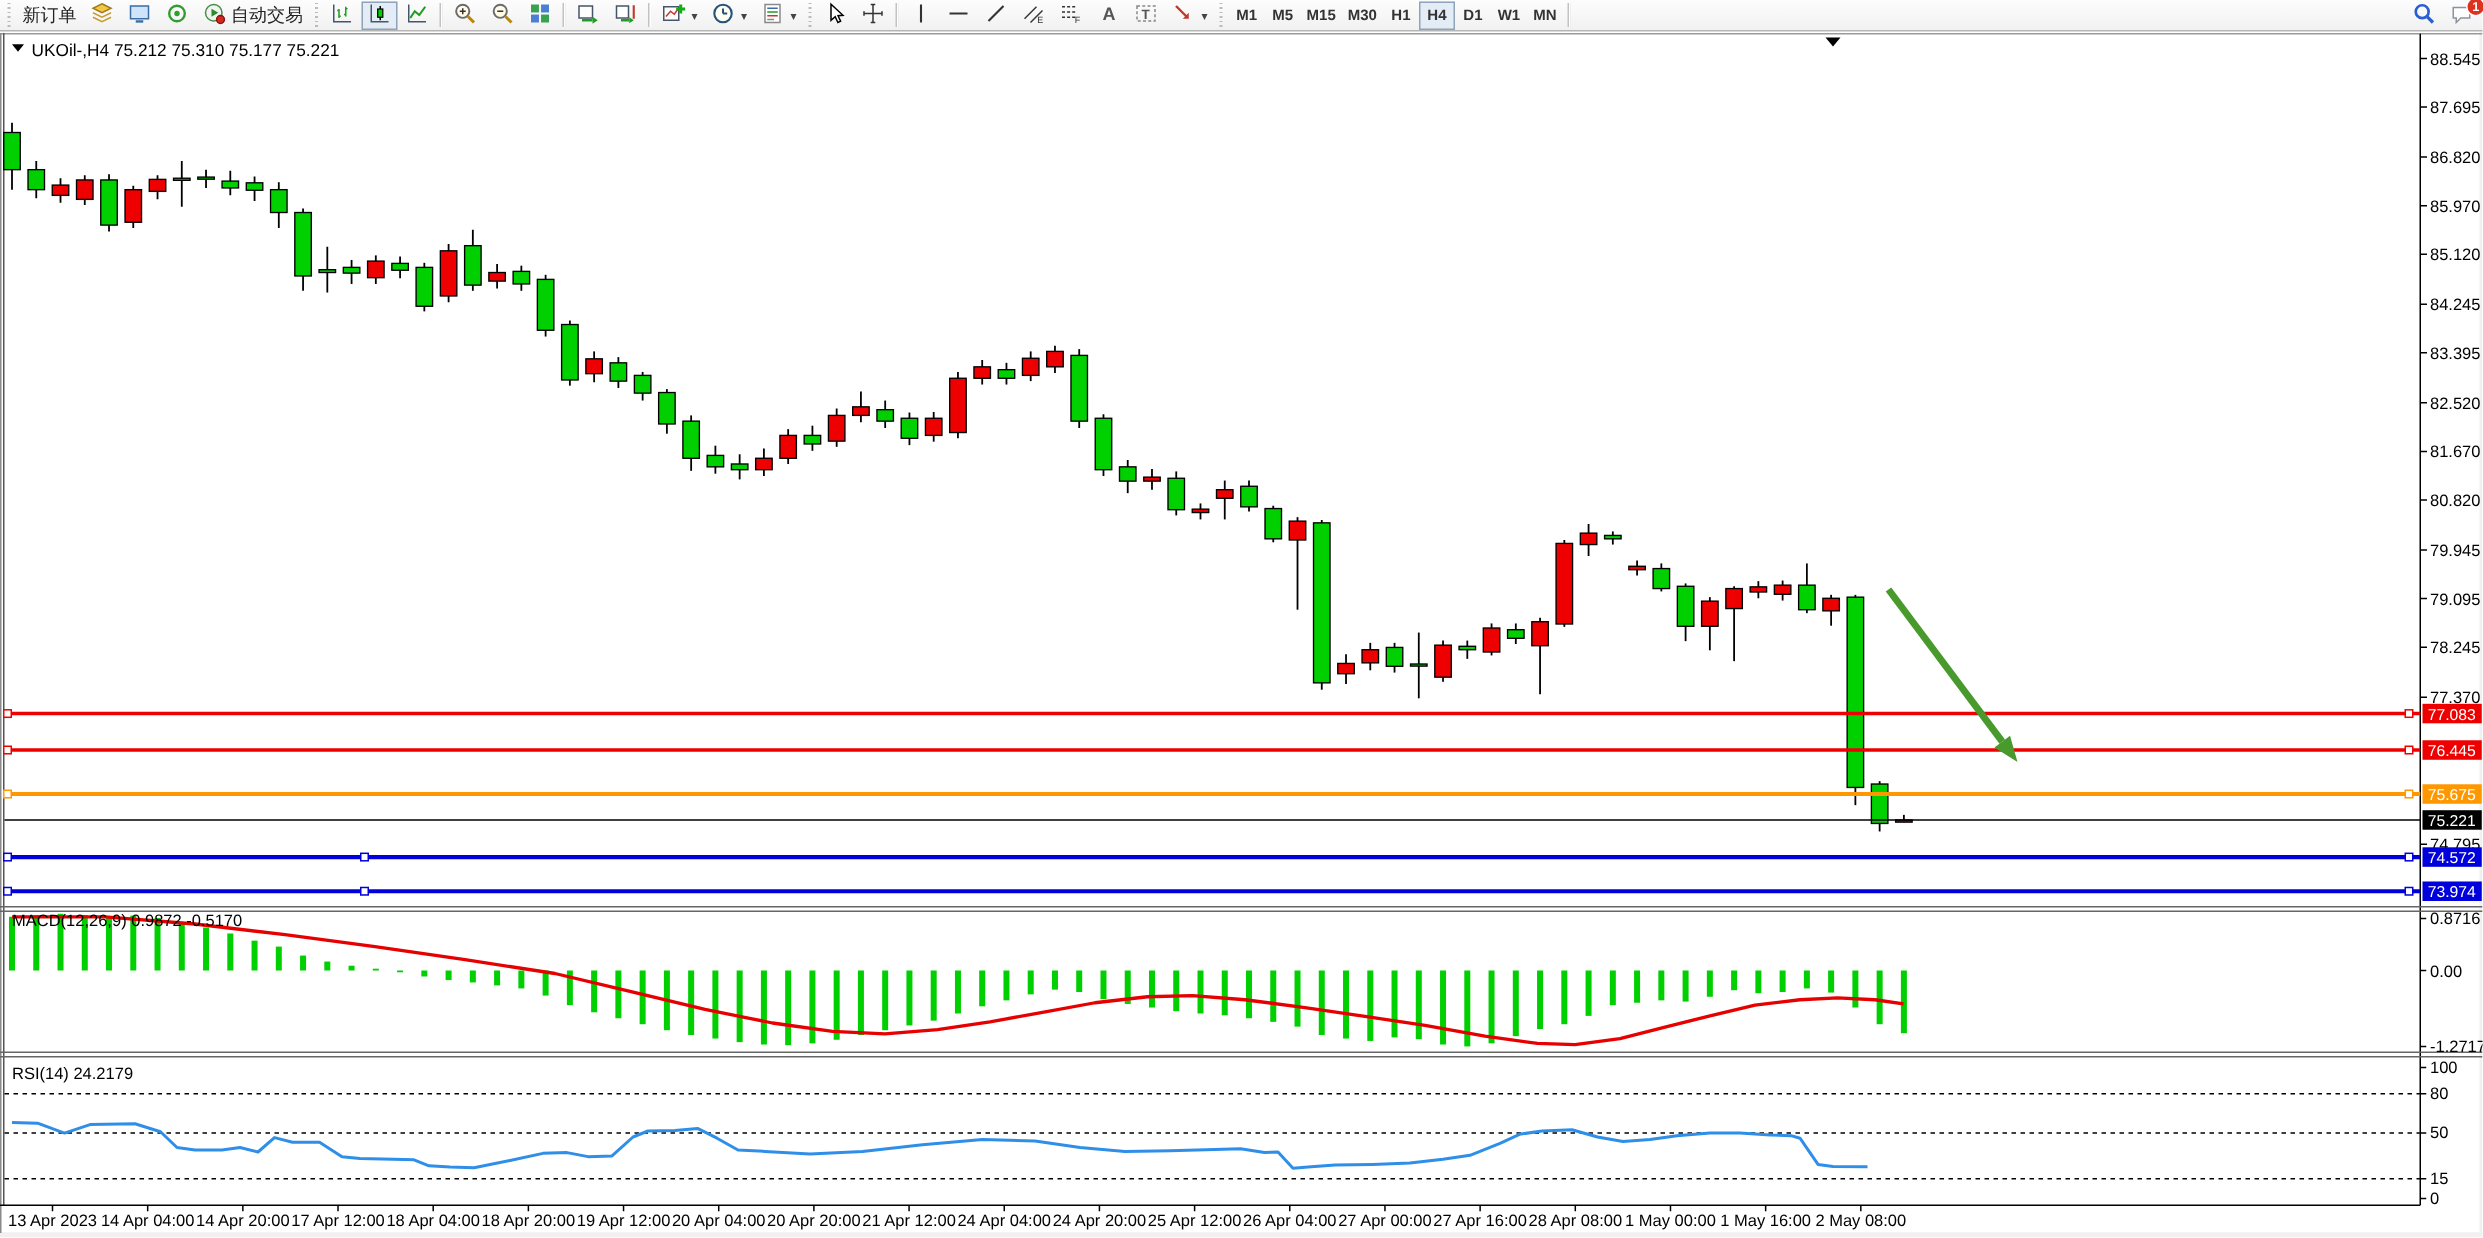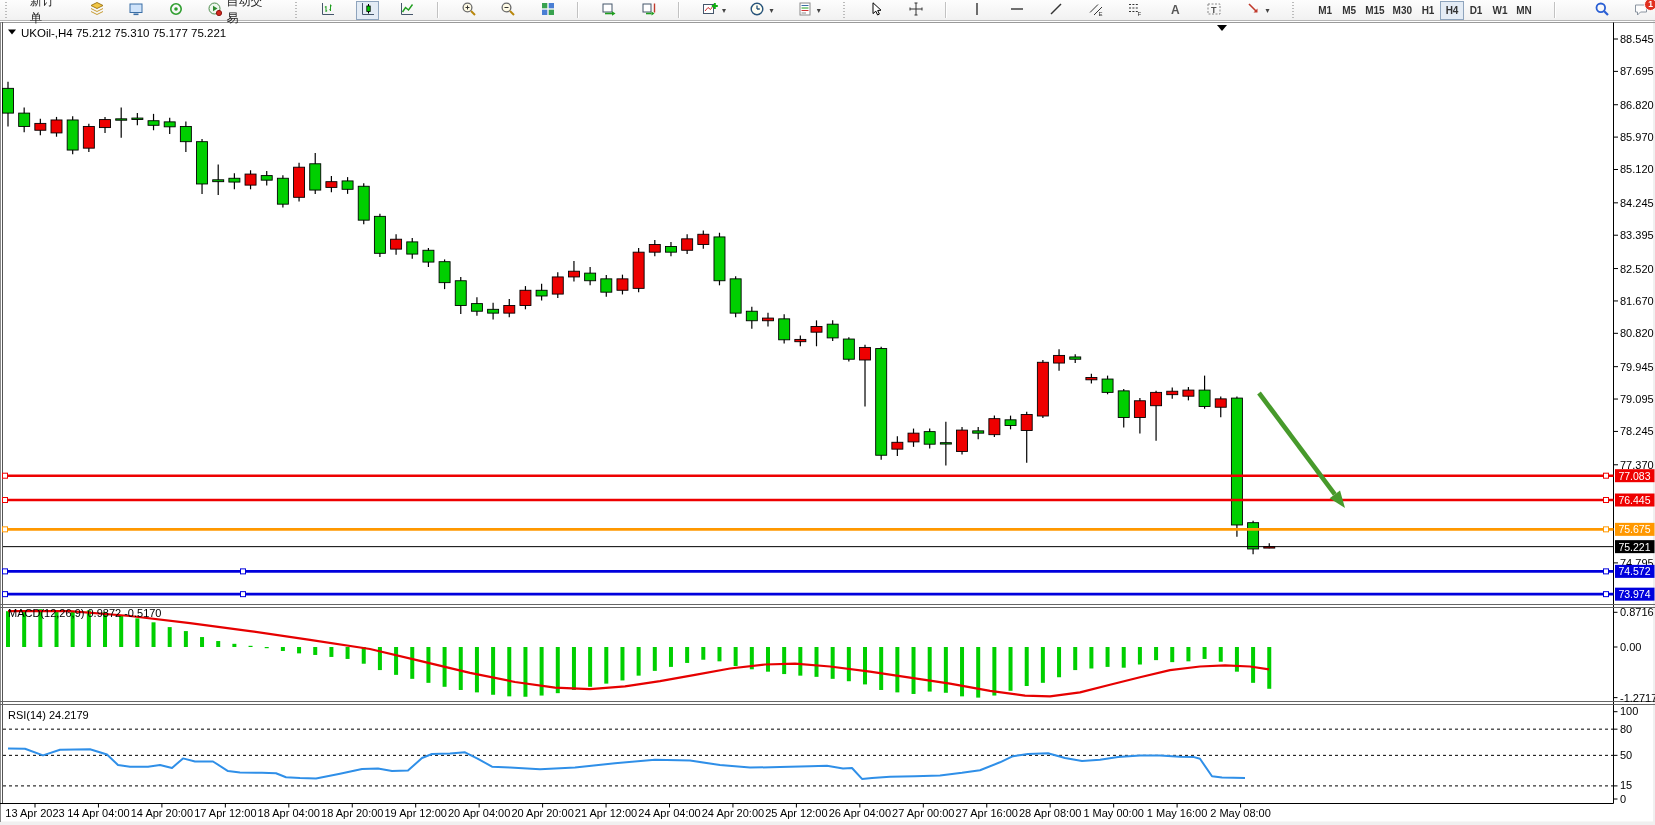--- a/index.html
+++ b/index.html
@@ -1,20 +1,20 @@
 <!DOCTYPE html>
 <html><head>
 <meta charset="utf-8">
 <style>
   html,body{margin:0;padding:0;width:1655px;height:825px;overflow:hidden;
     font-family:"Liberation Sans",sans-serif;background:#fff;}
   
   .toolbar{position:absolute;left:0;top:0;width:1655px;height:21px;
     background:linear-gradient(#fdfdfd,#f1f1f1);border-bottom:1px solid #b5b5b5;
-    display:flex;align-items:center;gap:16px;padding:0 2px;box-sizing:border-box;z-index:5;}
+    display:flex;align-items:center;gap:1px;padding:0 2px;box-sizing:border-box;z-index:5;}
   .tbtn{height:19px;min-width:20px;display:flex;align-items:center;justify-content:center;
     gap:3px;padding:0 3px;border:1px solid transparent;background:transparent;
     font-size:12px;color:#222;cursor:default;box-sizing:border-box;}
   .tbtn.pressed{border:1px solid #8ea4bd;background:#e4ecf5;}
   .tbtn .caret{font-size:8px;color:#444;margin-left:1px;}
   .tsep{width:1px;height:16px;background:#c2c2c2;border-right:1px solid #fff;margin:0 2px;}
   .grip{width:4px;height:16px;margin:0 2px;
     background:repeating-linear-gradient(#bbb 0 1px,transparent 1px 3px);
     background-size:2px 100%;background-repeat:repeat-y;background-position:1px 0;}
   .tf{font-size:10px;font-weight:bold;color:#333;min-width:24px;}

